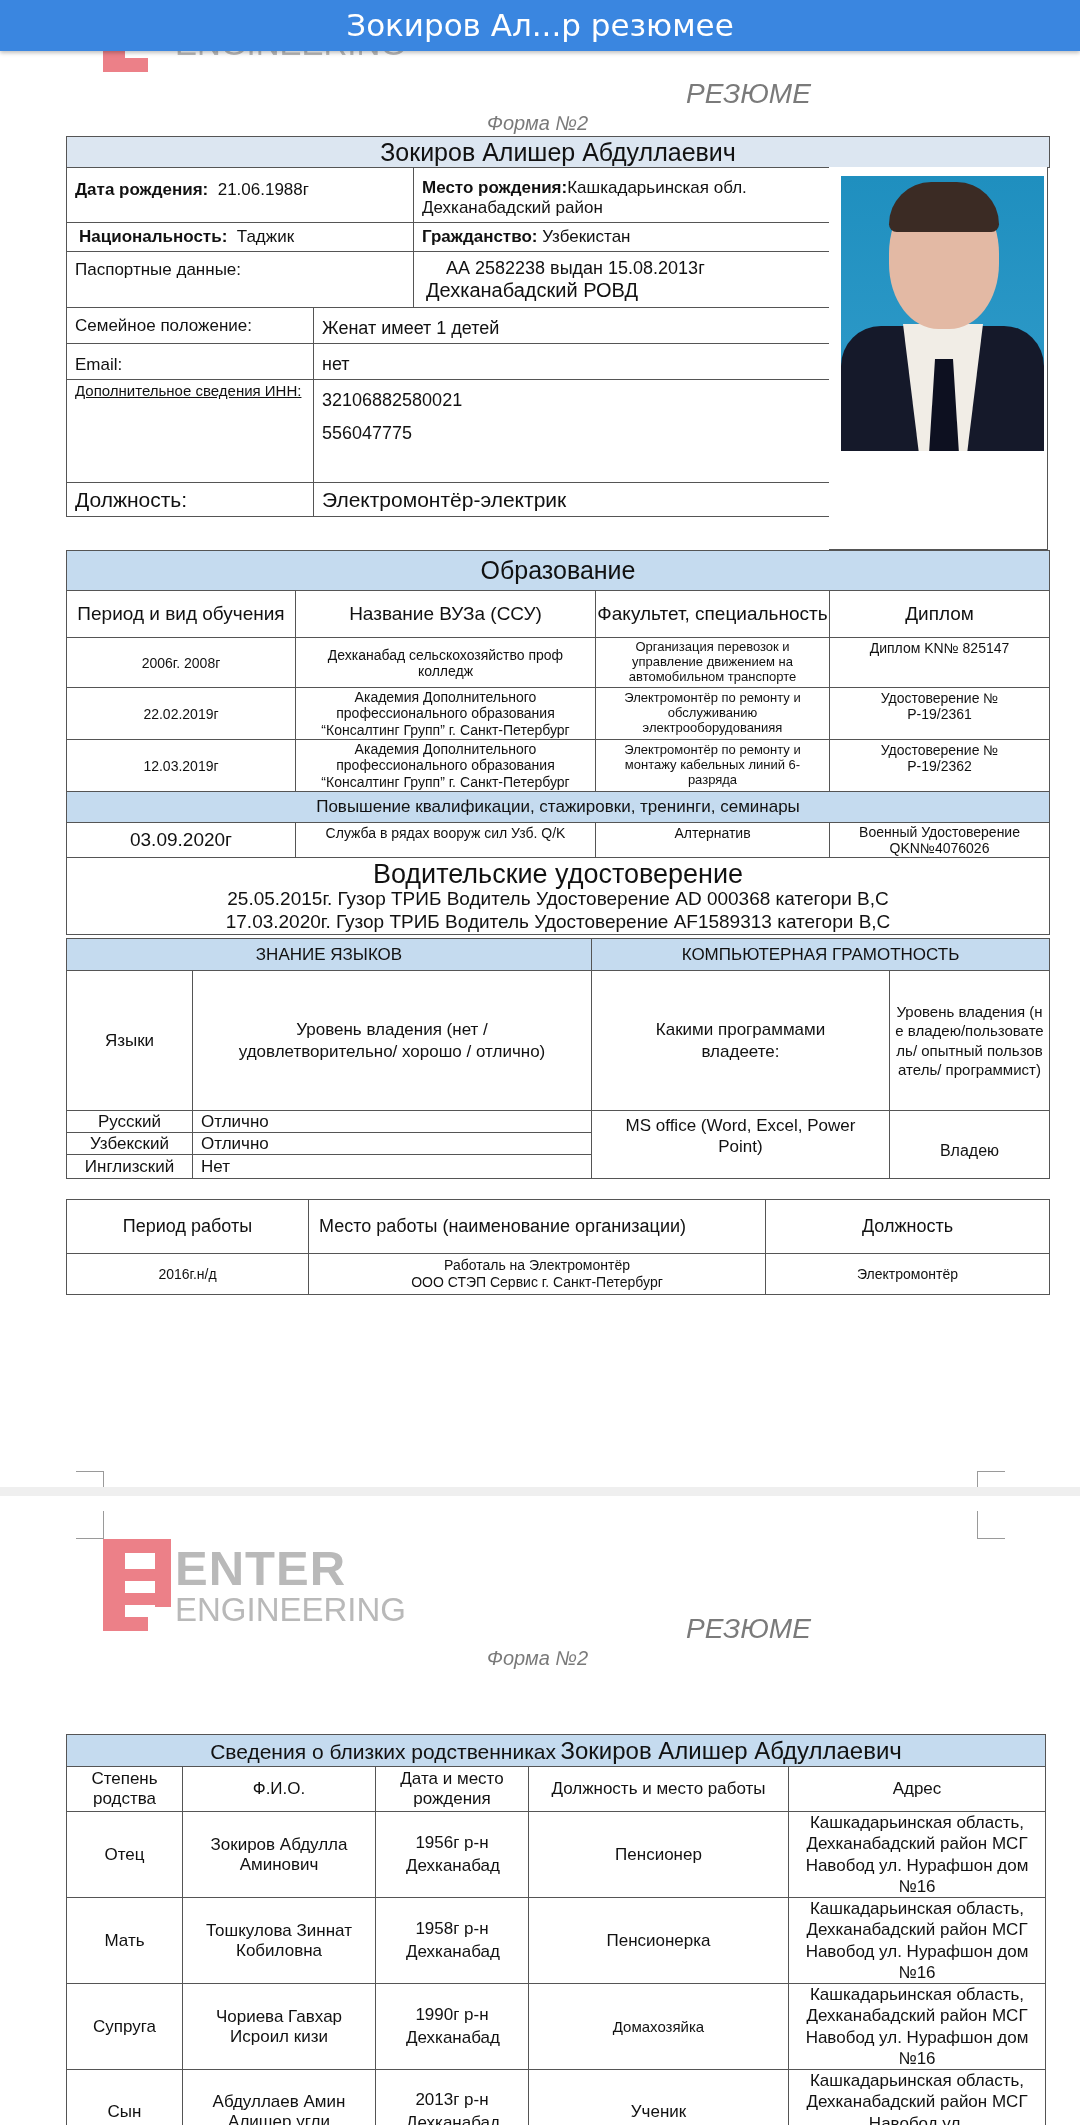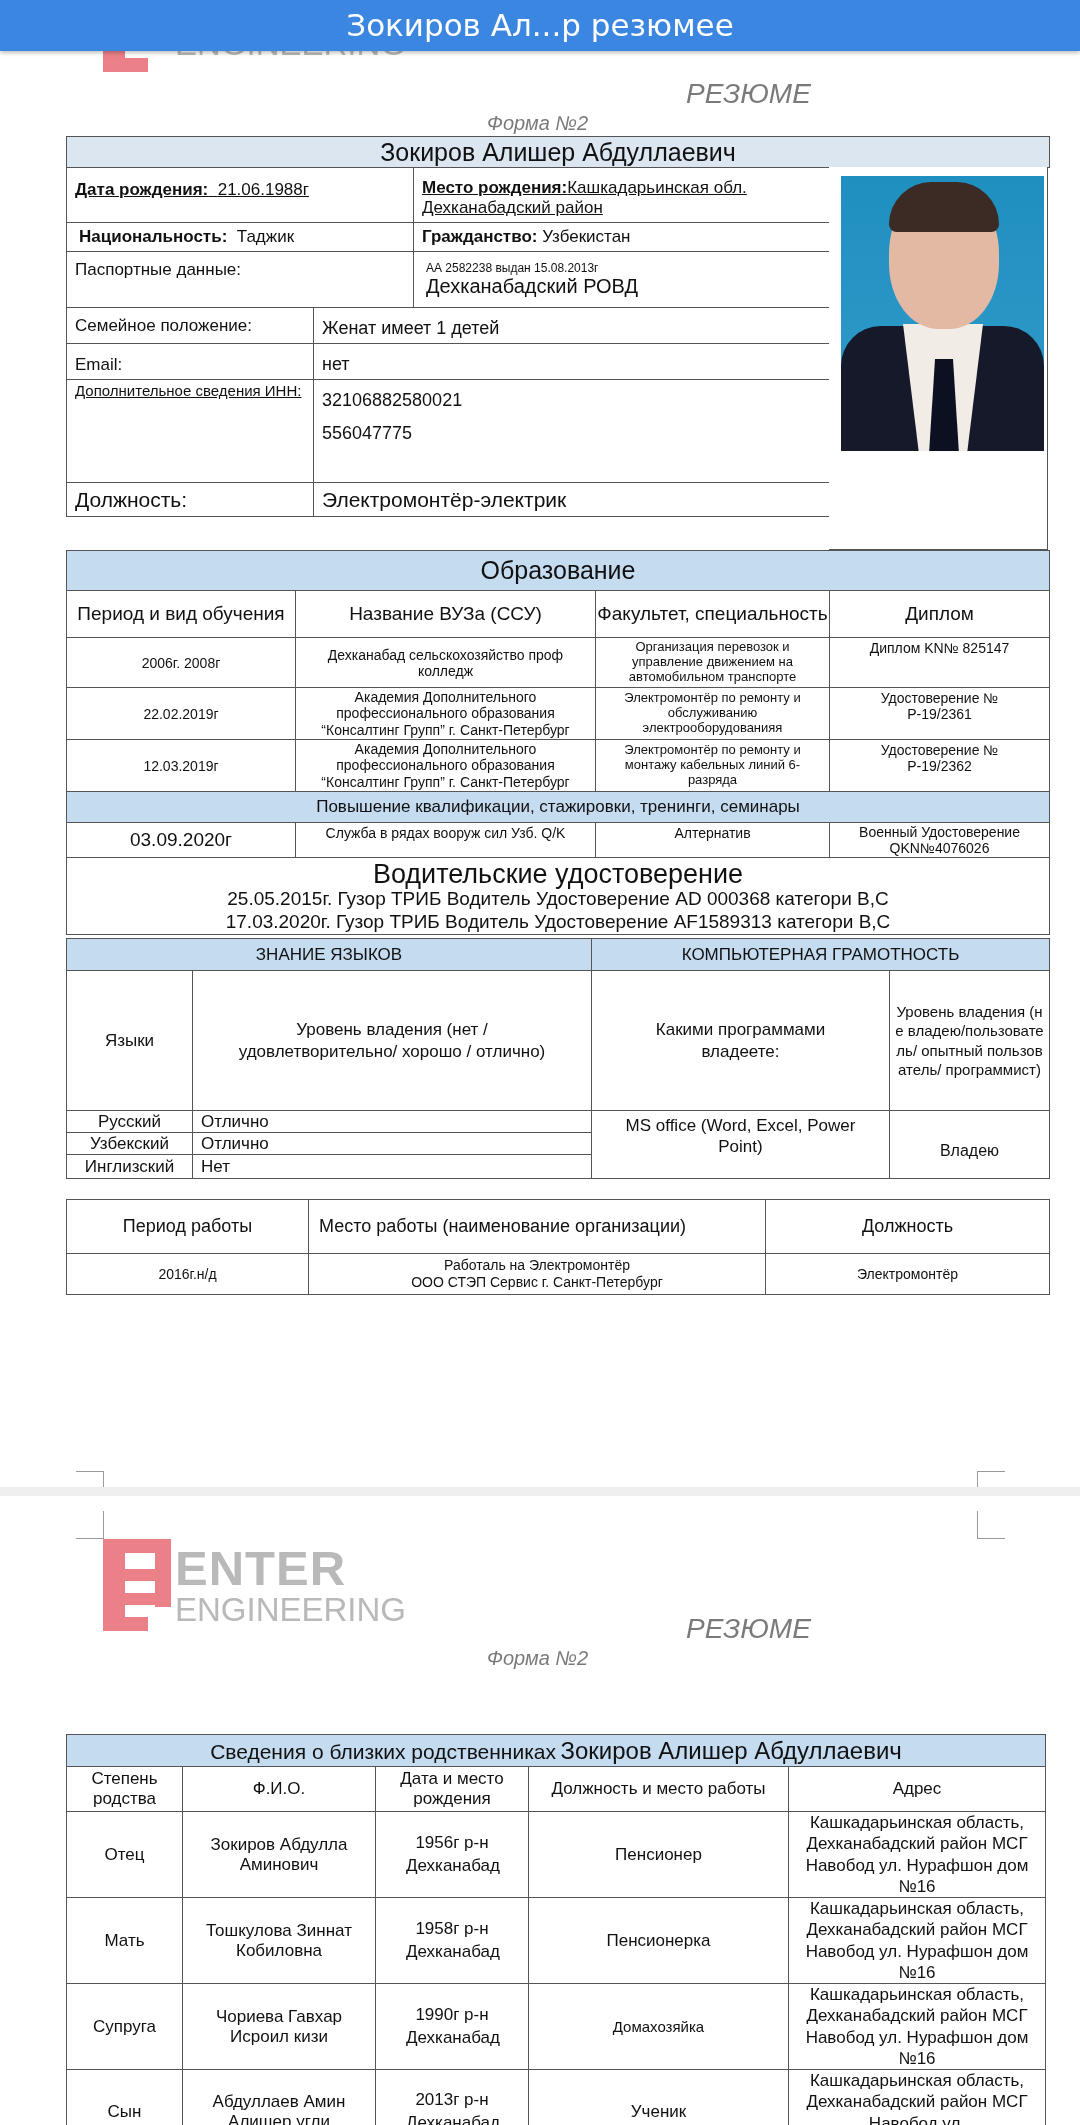--- a/index.html
+++ b/index.html
@@ -80,21 +80,21 @@
   </tbody>
     </table>
 
   <table style="left:66px; top:167px; width:764px;">
     <colgroup>
         <col style="width:247px">
         <col style="width:100px">
         <col style="width:417px">
       </colgroup>
     <tbody>
-        <tr style="height:53px;text-decoration:underline;">
+        <tr style="height:53px;">
       <td colspan="2" class="lbl" style="vertical-align:top;padding-top:12px;">
         <b>Дата рождения:</b>&nbsp;
         <span>21.06.1988г</span>
       </td>
       <td class="lbl" style="vertical-align:top;padding-top:10px;">
         <b>Место рождения:</b><span>Кашкадарьинская обл. Дехканабадский район</span>
       </td>
     </tr>
     <tr style="height:15px;">
       <td colspan="2" class="lbl" style="padding-left:12px;">
@@ -102,21 +102,21 @@
         <span>Таджик</span>
       </td>
       <td class="lbl">
         <b>Гражданство:</b>
         <span>Узбекистан</span>
       </td>
     </tr>
     <tr style="height:56px;">
       <td colspan="2" class="lbl" style="vertical-align:top;padding-top:8px;">Паспортные данные:</td>
       <td class="lbl" style="padding-left:12px;">
-        <div style="font-size:12px;">АА 2582238  выдан  15.08.2013г</div>
+        <div style="font-size:18px;margin-left:20px;">АА 2582238  выдан  15.08.2013г</div>
         <div style="font-size:20px;">Дехканабадский РОВД</div>
       </td>
     </tr>
     <tr style="height:34px;">
       <td class="lbl">Семейное положение:</td>
       <td colspan="2" class="val" style="padding-top:10px;">Женат  имеет 1  детей</td>
     </tr>
     <tr style="height:35px;">
       <td class="lbl" style="padding-top:10px;">Email:</td>
       <td colspan="2" class="val" style="padding-top:10px;">нет</td>

